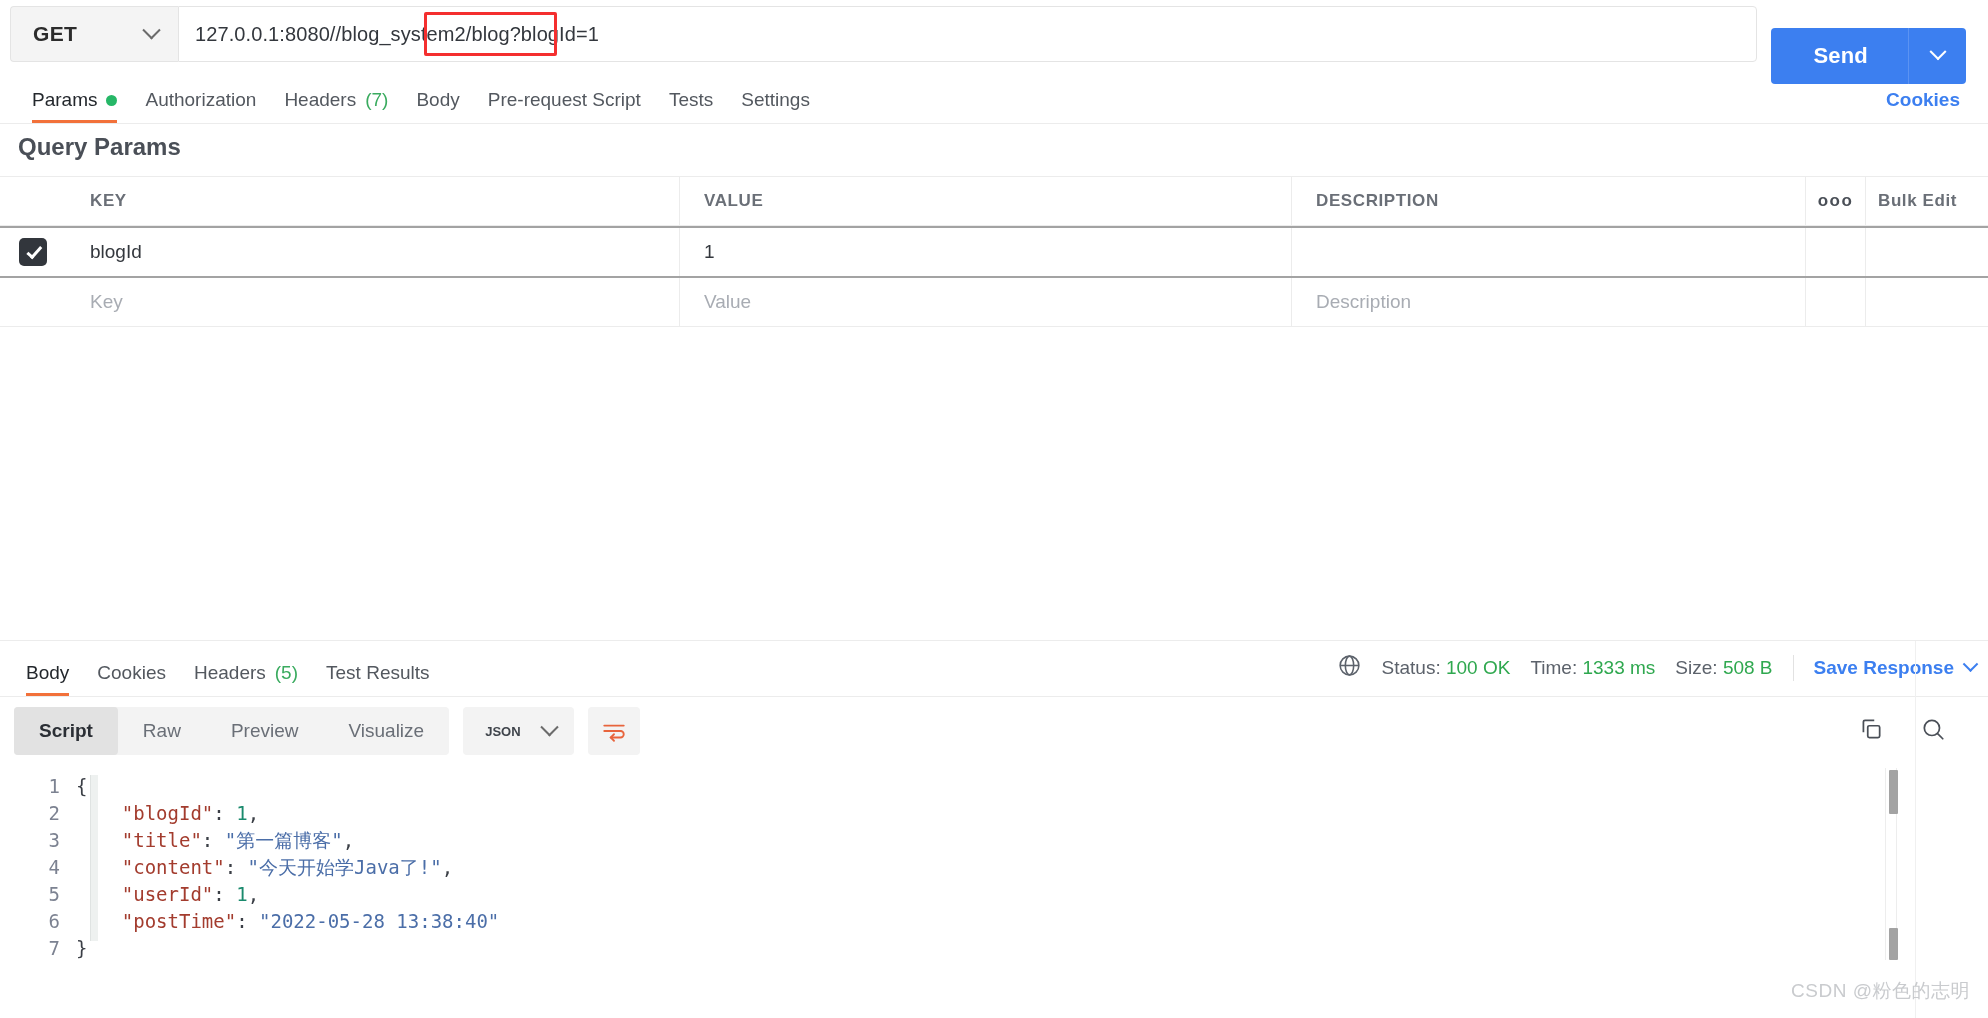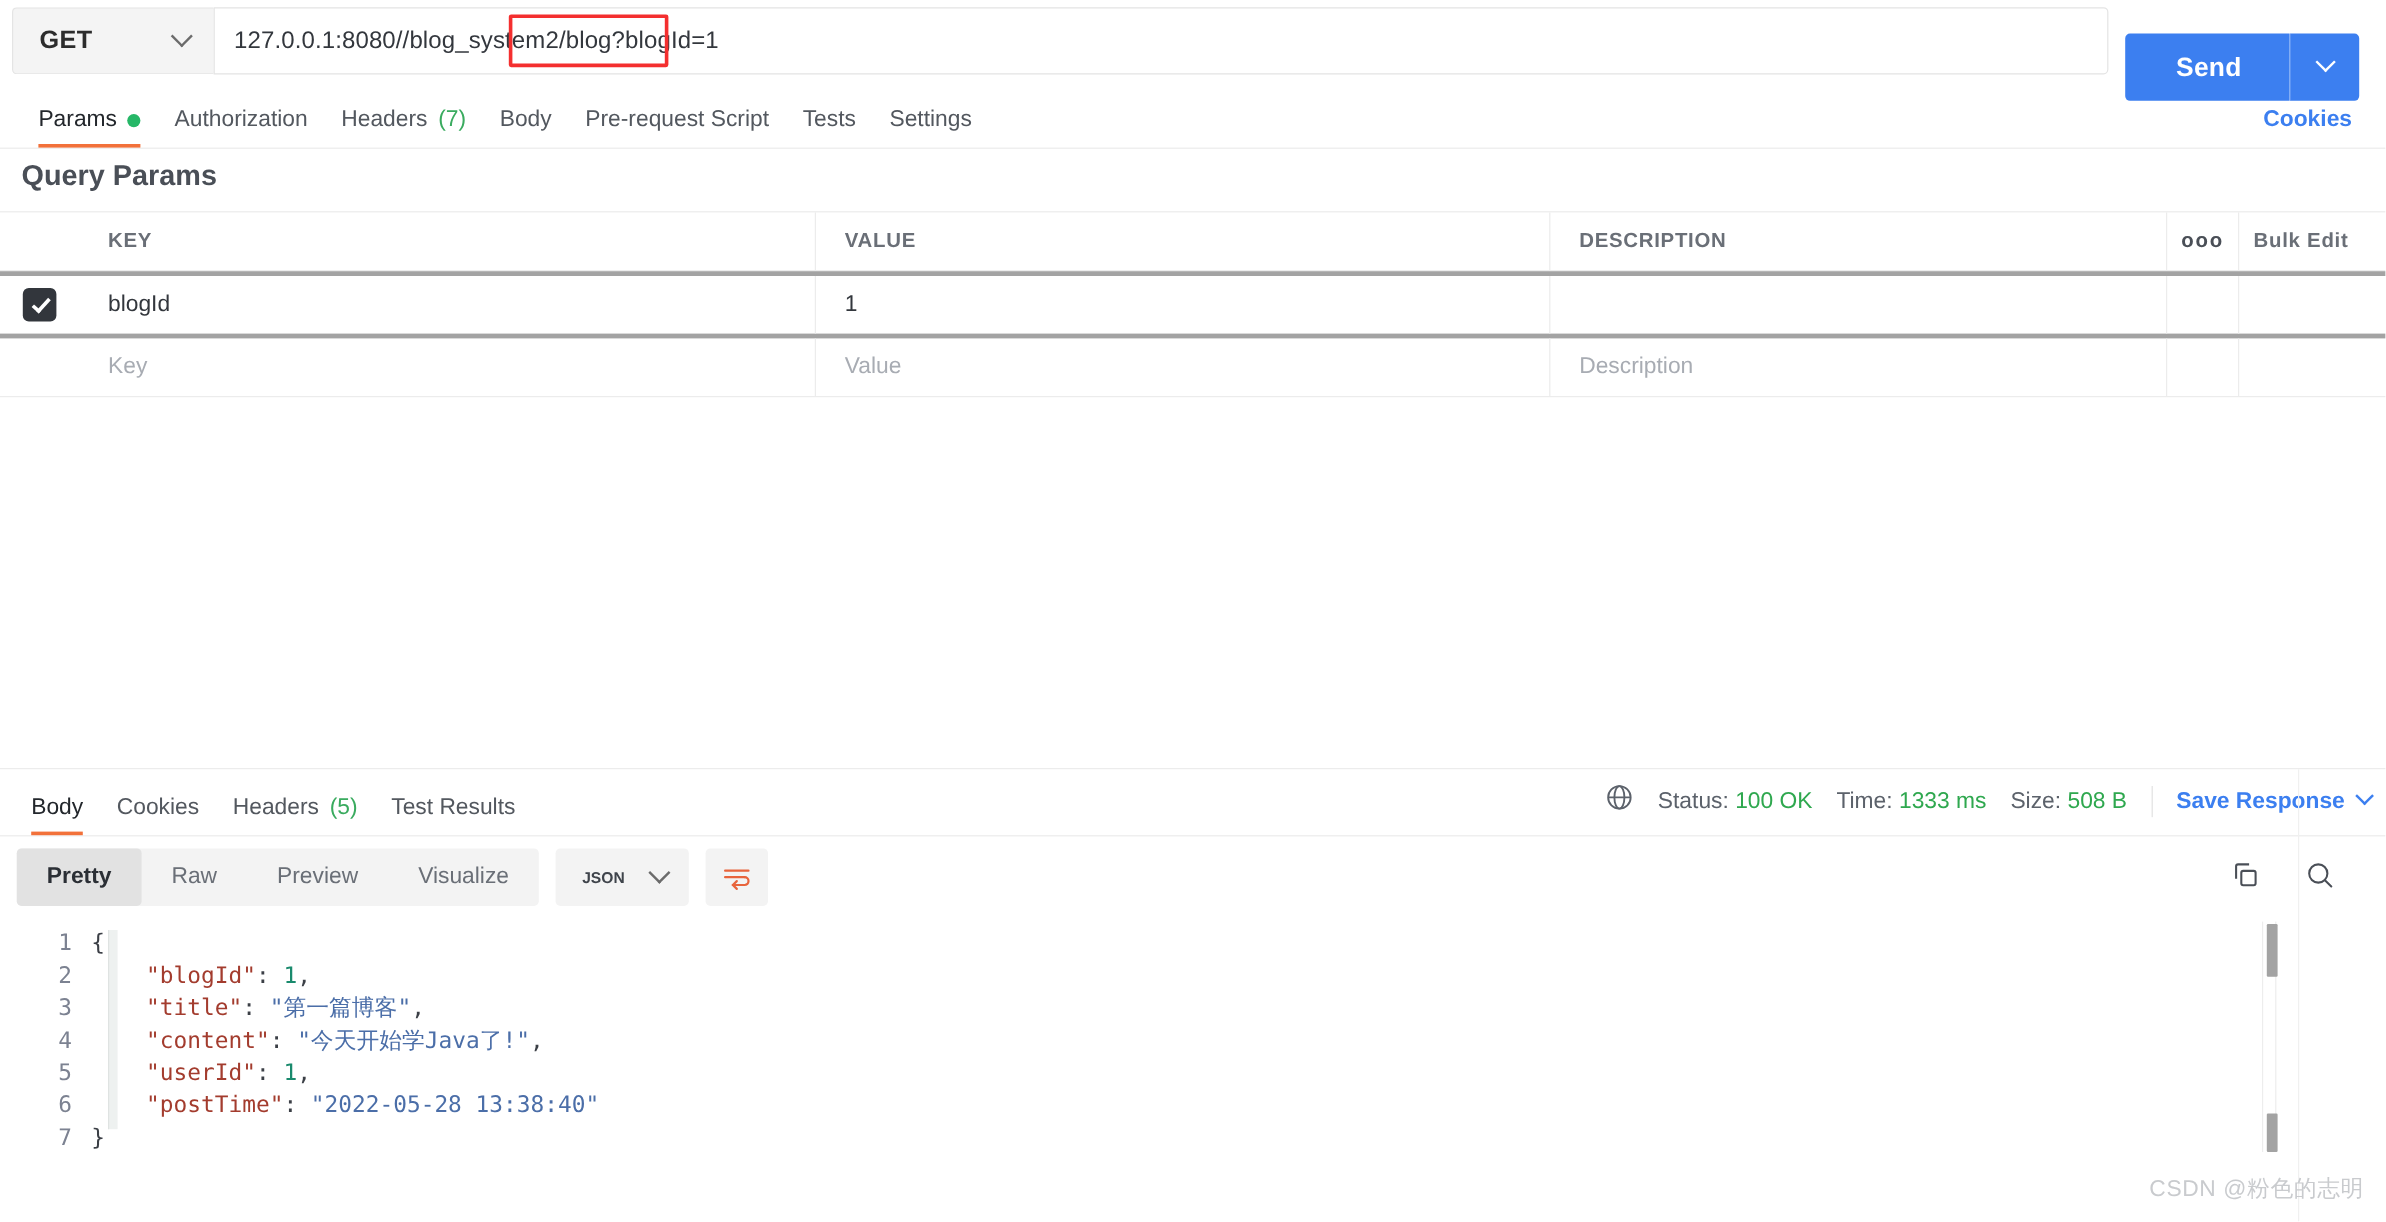--- a/index.html
+++ b/index.html
@@ -90,21 +90,21 @@
   }
 
   
   .qp-title {
     position: absolute; left: 18px; top: 133px;
     font-size: 24px; font-weight: 700; color: #4a4f57;
   }
   .ptable {
     position: absolute; left: 0; top: 176px; width: 1988px;
   }
-  .prow { display: flex; width: 1988px; border-top: 4px solid #a3a3a3; }
+  .prow { display: flex; width: 1988px; border-top: 2px solid #a3a3a3; }
   .prow.head { border-top: 1px solid #ececec; border-bottom: 1px solid #ececec; }
   .prow.last { border-bottom: 1px solid #ececec; }
   .cell {
     height: 48px; display: flex; align-items: center;
     border-right: 1px solid #ececec; padding: 0 14px 0 24px;
     font-size: 19px; color: #33373d;
   }
   .cell.chk { width: 66px; flex: 0 0 66px; border-right: none; justify-content: center; padding: 0; }
   .cell.key { width: 614px; flex: 0 0 614px; }
   .cell.val { width: 612px; flex: 0 0 612px; }
@@ -334,21 +334,21 @@
       <span class="divider-v"></span>
       <span class="save-resp">
         <span>Save Response</span>
         <span class="chev-b"></span>
       </span>
     </div>
   </div>
 
   <div class="body-toolbar">
     <div class="seg">
-      <div class="seg-item active">Pretty</div>
+      <div class="seg-item active">Script</div>
       <div class="seg-item">Raw</div>
       <div class="seg-item">Preview</div>
       <div class="seg-item">Visualize</div>
     </div>
     <div class="json-sel">
       <span>JSON</span>
       <span class="chev"></span>
     </div>
     <div class="wrap-btn">
       <svg width="26" height="26" viewBox="0 0 24 24" fill="none" stroke="#e8643c" stroke-width="1.7" stroke-linecap="round">

